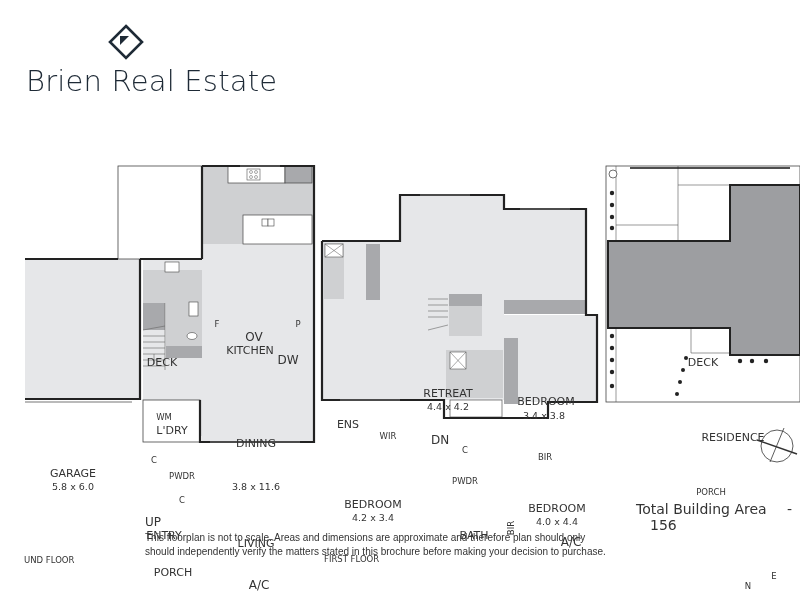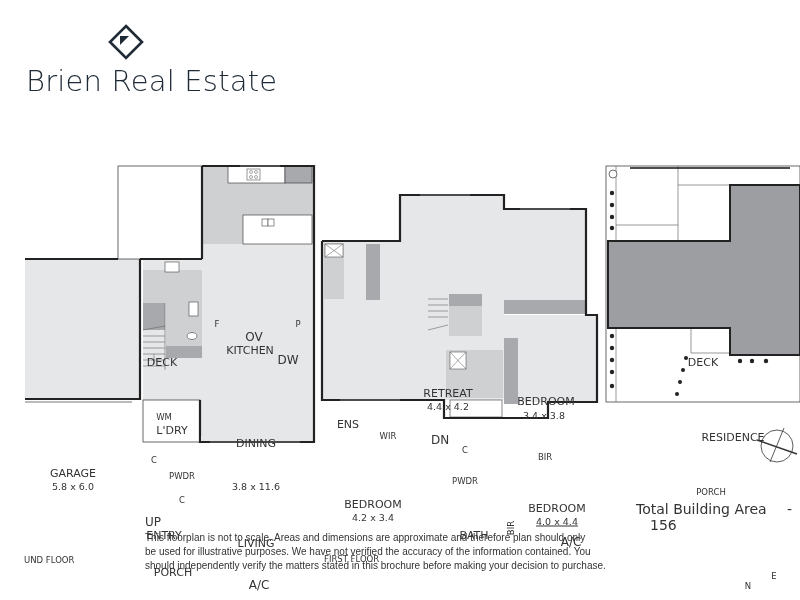--- a/index.html
+++ b/index.html
@@ -194,36 +194,35 @@
   <div class="lbl sm" style="left:388px;top:286px;text-align:center;">WIR</div>
   <div class="lbl" style="left:373px;top:354px;">BEDROOM</div>
   <div class="lbl dim" style="left:373px;top:367px;">4.2 x 3.4</div>
   <div class="lbl xs" style="left:440px;top:290px;">DN</div>
   <div class="lbl sm" style="left:465px;top:300px;">C</div>
   <div class="lbl sm" style="left:465px;top:331px;">PWDR</div>
   <div class="lbl" style="left:474px;top:385px;">BATH</div>
   <div class="lbl sm" style="left:545px;top:307px;">BIR</div>
   <div class="lbl sm rot" style="left:511px;top:378px;">BIR</div>
   <div class="lbl" style="left:557px;top:358px;">BEDROOM</div>
-  <div class="lbl dim" style="left:557px;top:371px;text-decoration:underline;">4.0 x 4.4</div>
+  <div class="lbl dim" style="left:557px;top:371px;">4.0 x 4.4</div>
   <div class="lbl xs" style="left:571px;top:392px;">A/C</div>
   <div class="lbl sm left" style="left:324px;top:404px;">FIRST FLOOR</div>
 
   <div class="lbl" style="left:703px;top:212px;">DECK</div>
   <div class="lbl" style="left:701px;top:287px;margin-left:32px;">RESIDENCE</div>
   <div class="lbl sm" style="left:711px;top:342px;">PORCH</div>
 
   <div class="lbl sm" style="left:748px;top:436px;">N</div>
   <div class="lbl sm" style="left:774px;top:426px;">E</div>
 
 </div>
 
 <div class="abs total">
   <span>Total Building Area</span>
   <span style="margin-left:16px;">-</span>
   <span style="margin-left:14px;">156</span>
 </div>
 
 <div class="abs disclaimer">
   <div>This floorplan is not to scale. Areas and dimensions are approximate and therefore plan should only</div>
-  <div>be used for illustrative purposes. We have not verified the accuracy of the information contained. You</div>
   <div>should independently verify the matters stated in this brochure before making your decision to purchase.</div>
 </div>
 
 </body></html>

